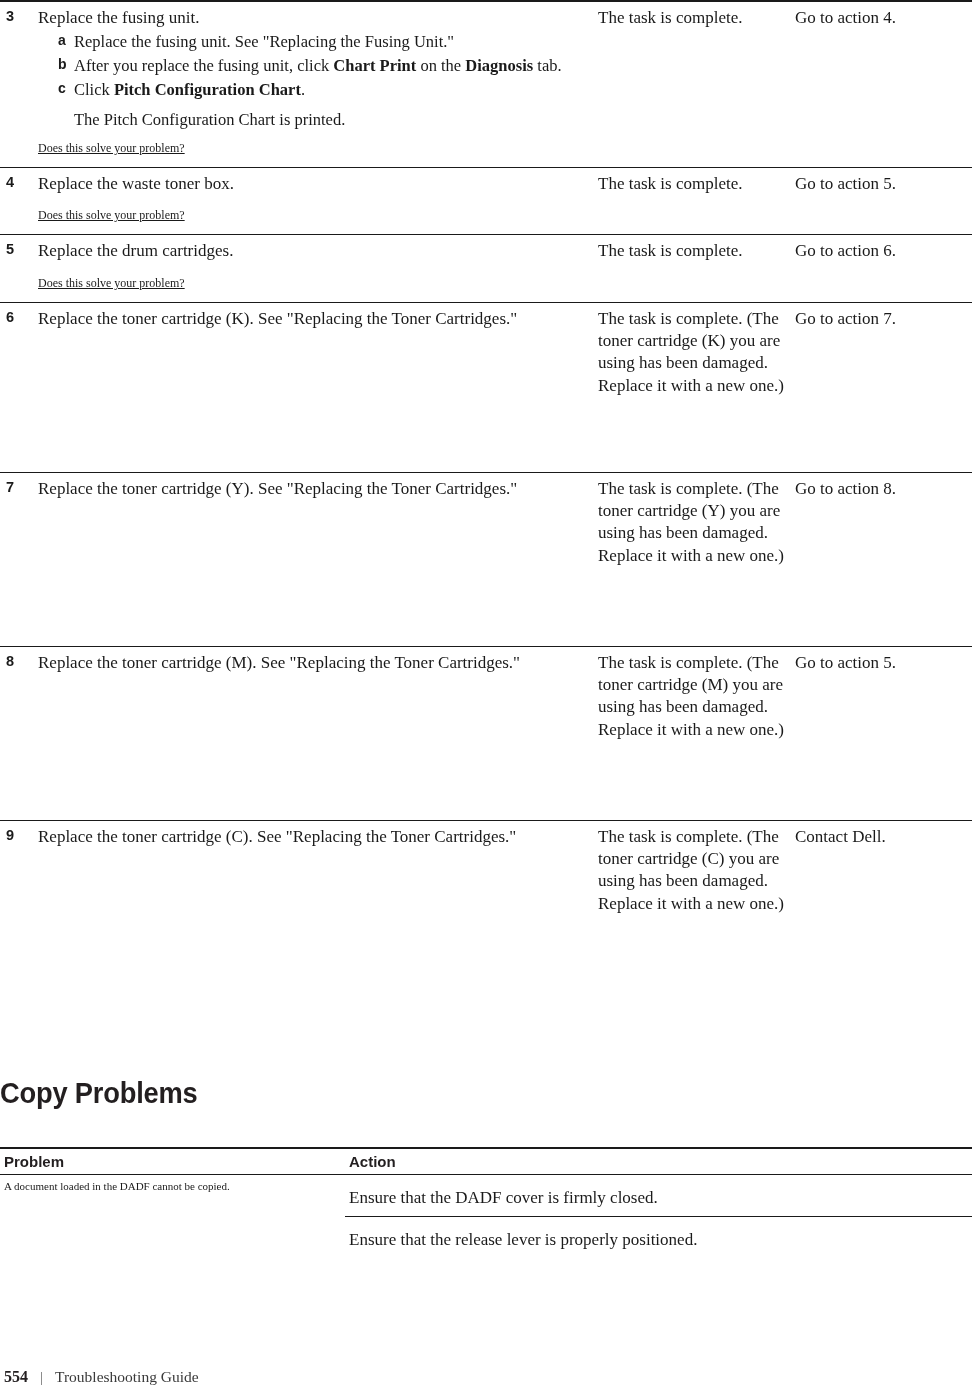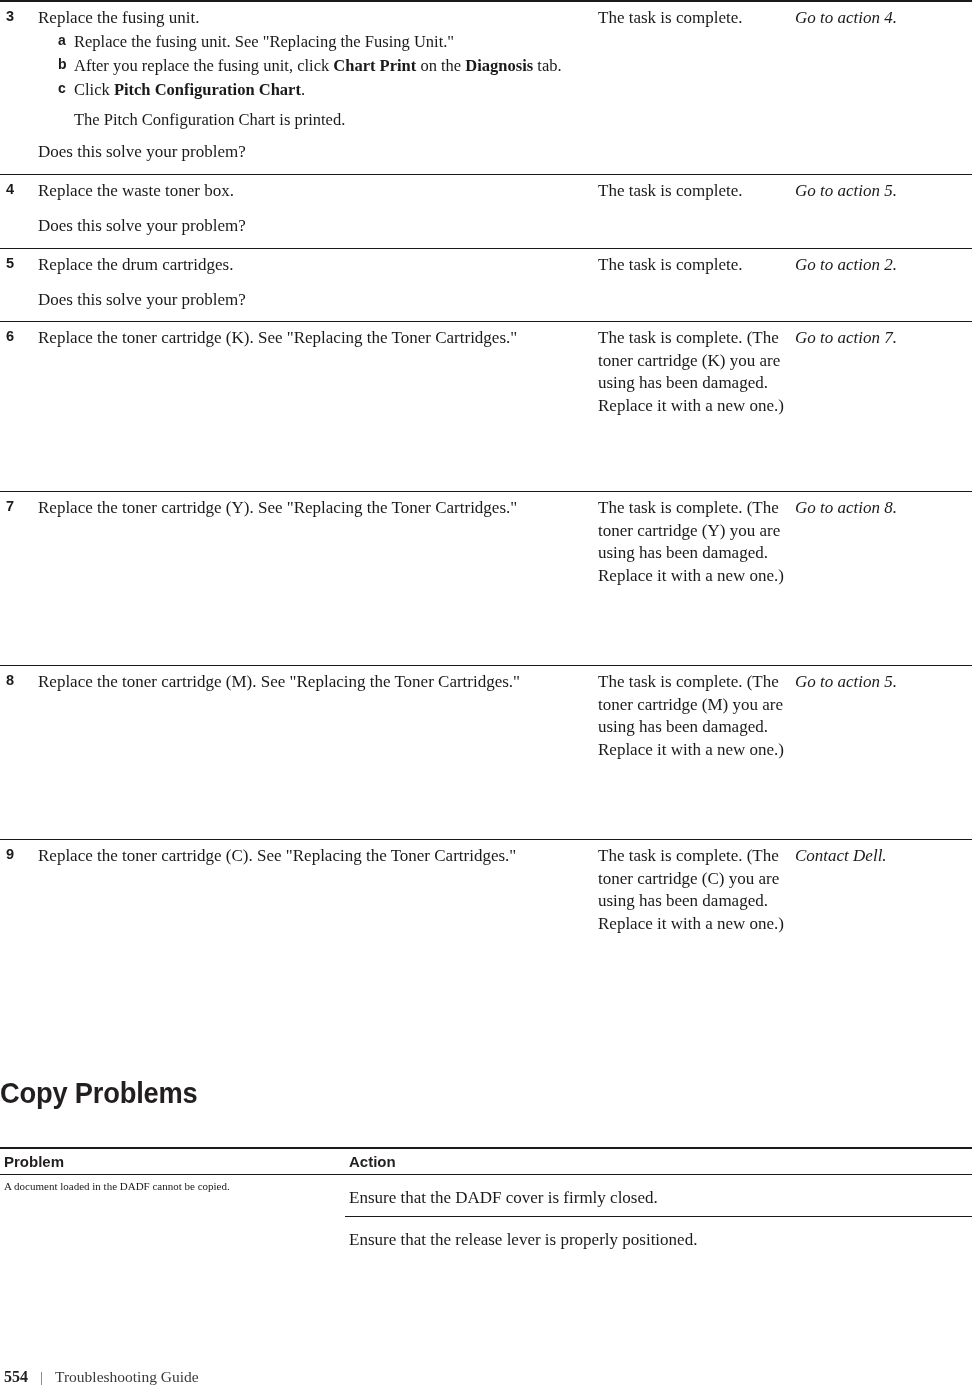--- a/index.html
+++ b/index.html
@@ -66,21 +66,20 @@
     line-height: 1.32;
     padding: 5px 8px 10px 0;
     box-sizing: border-box;
   }
   td.c-no {
     width: 177px;
     font-size: 17px;
     line-height: 1.32;
     padding: 5px 6px 10px 0;
     box-sizing: border-box;
-    font-style: italic;
   }
 
   .substeps {
     margin: 1px 0 0 0;
     padding: 0;
     list-style: none;
   }
   .substep {
     position: relative;
     padding-left: 36px;
@@ -98,21 +97,22 @@
   }
   .substep b { font-weight: bold; margin-top: 20px; }
   .sub-note {
     padding-left: 36px;
     margin-top: 8px;
     font-size: 16.5px;
     line-height: 1.33;
   }
   .tail-q {
     margin-top: 10px;
-    font-size: 17px;
+    font-size: 12px;
+    text-decoration: underline;
   }
   .gap-q { margin-top: 13px; }
 
   
   .section-heading {
     position: absolute;
     left: 0;
     top: 1077px;
     font-family: "Liberation Sans", sans-serif;
     font-weight: bold;
@@ -240,21 +240,21 @@
         <td class="c-no">Go to action 5.</td>
       </tr>
 
       <tr class="act-row">
         <td class="c-num">5</td>
         <td class="c-action">
           <div>Replace the drum cartridges.</div>
           <div class="tail-q gap-q">Does this solve your problem?</div>
         </td>
         <td class="c-yes">The task is complete.</td>
-        <td class="c-no">Go to action 2.</td>
+        <td class="c-no">Go to action 6.</td>
       </tr>
 
       <tr class="act-row">
         <td class="c-num">6</td>
         <td class="c-action" style="height:170px">
           <div>Replace the toner cartridge (K). See "Replacing the Toner Cartridges."</div>
         </td>
         <td class="c-yes">The task is complete. (The toner cartridge (K) you are using has been damaged. Replace it with a new one.)</td>
         <td class="c-no">Go to action 7.</td>
       </tr>

